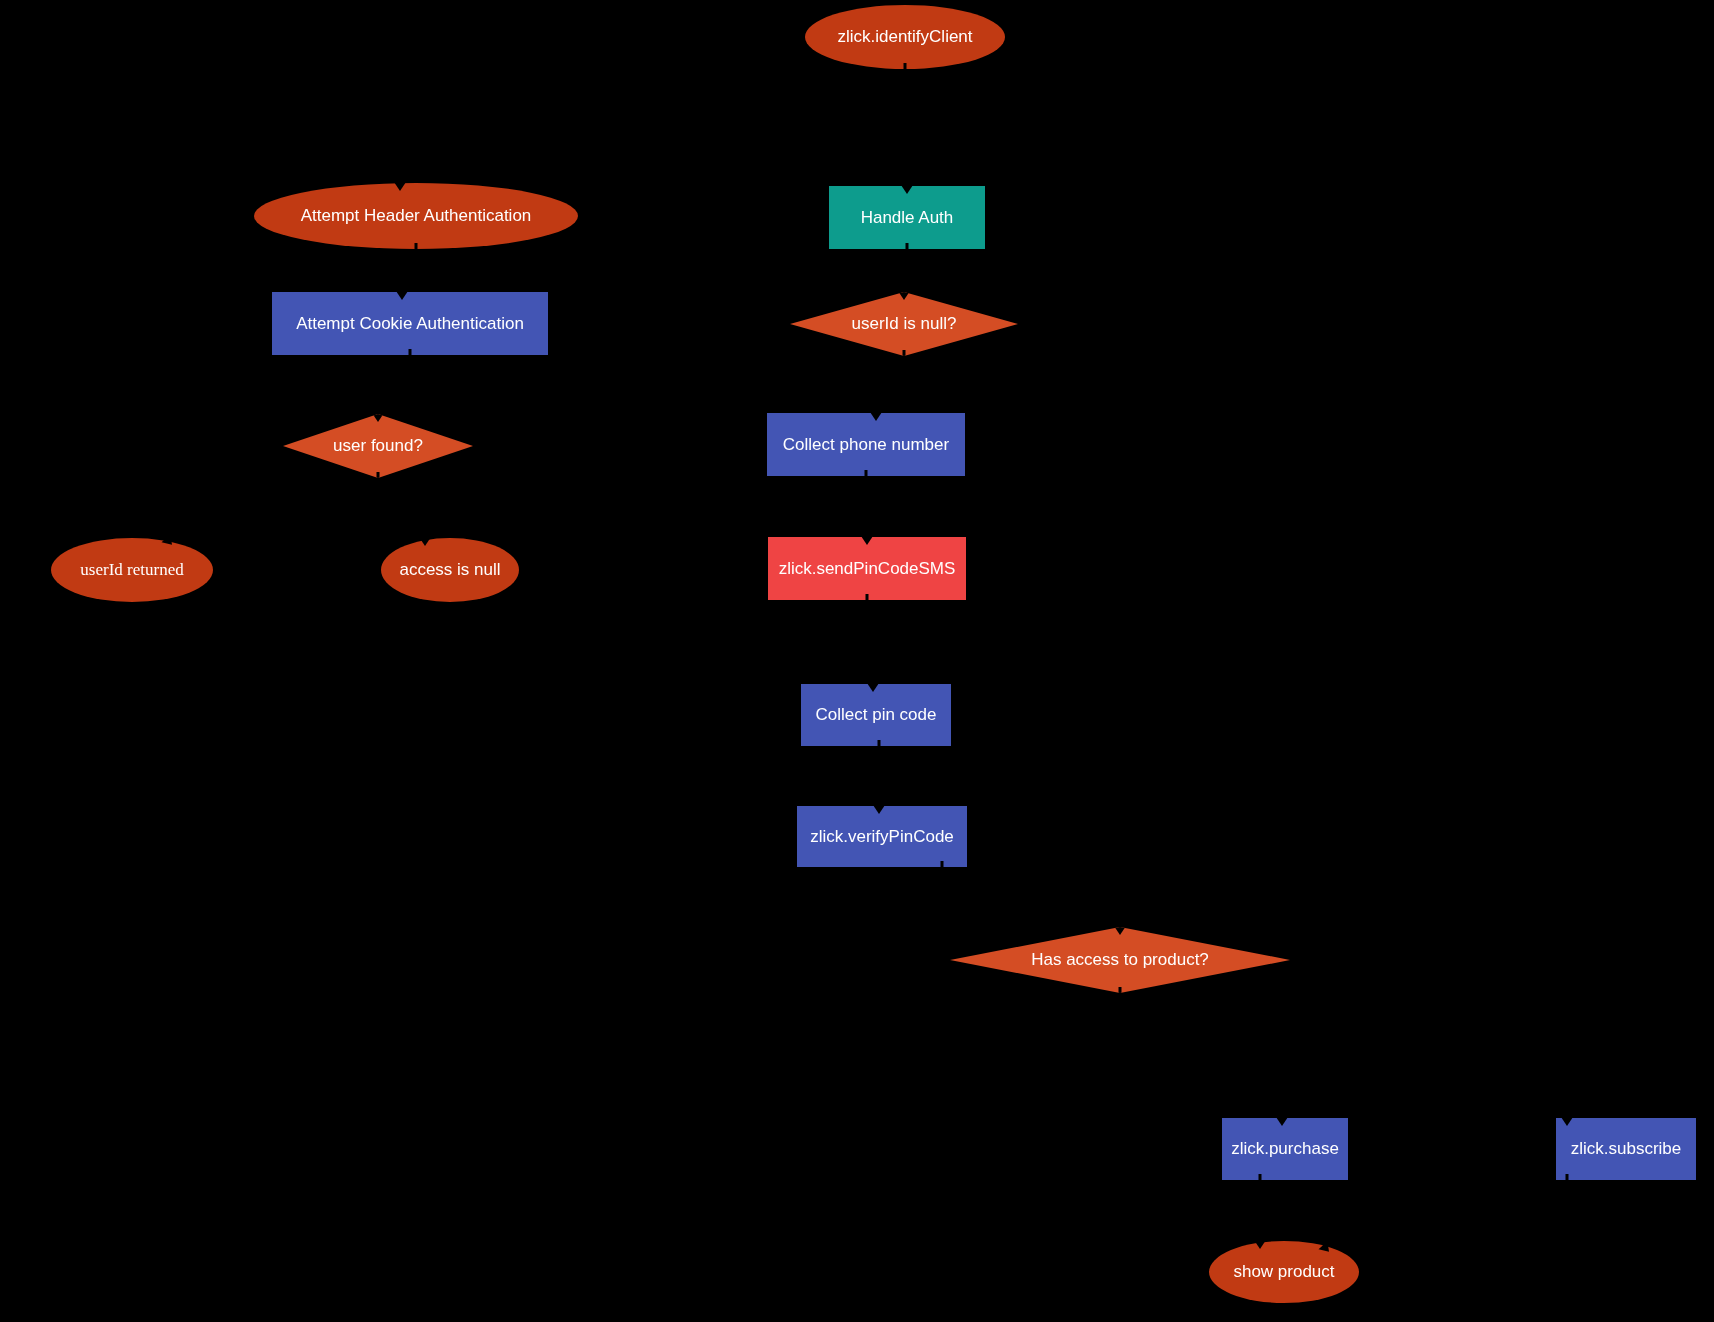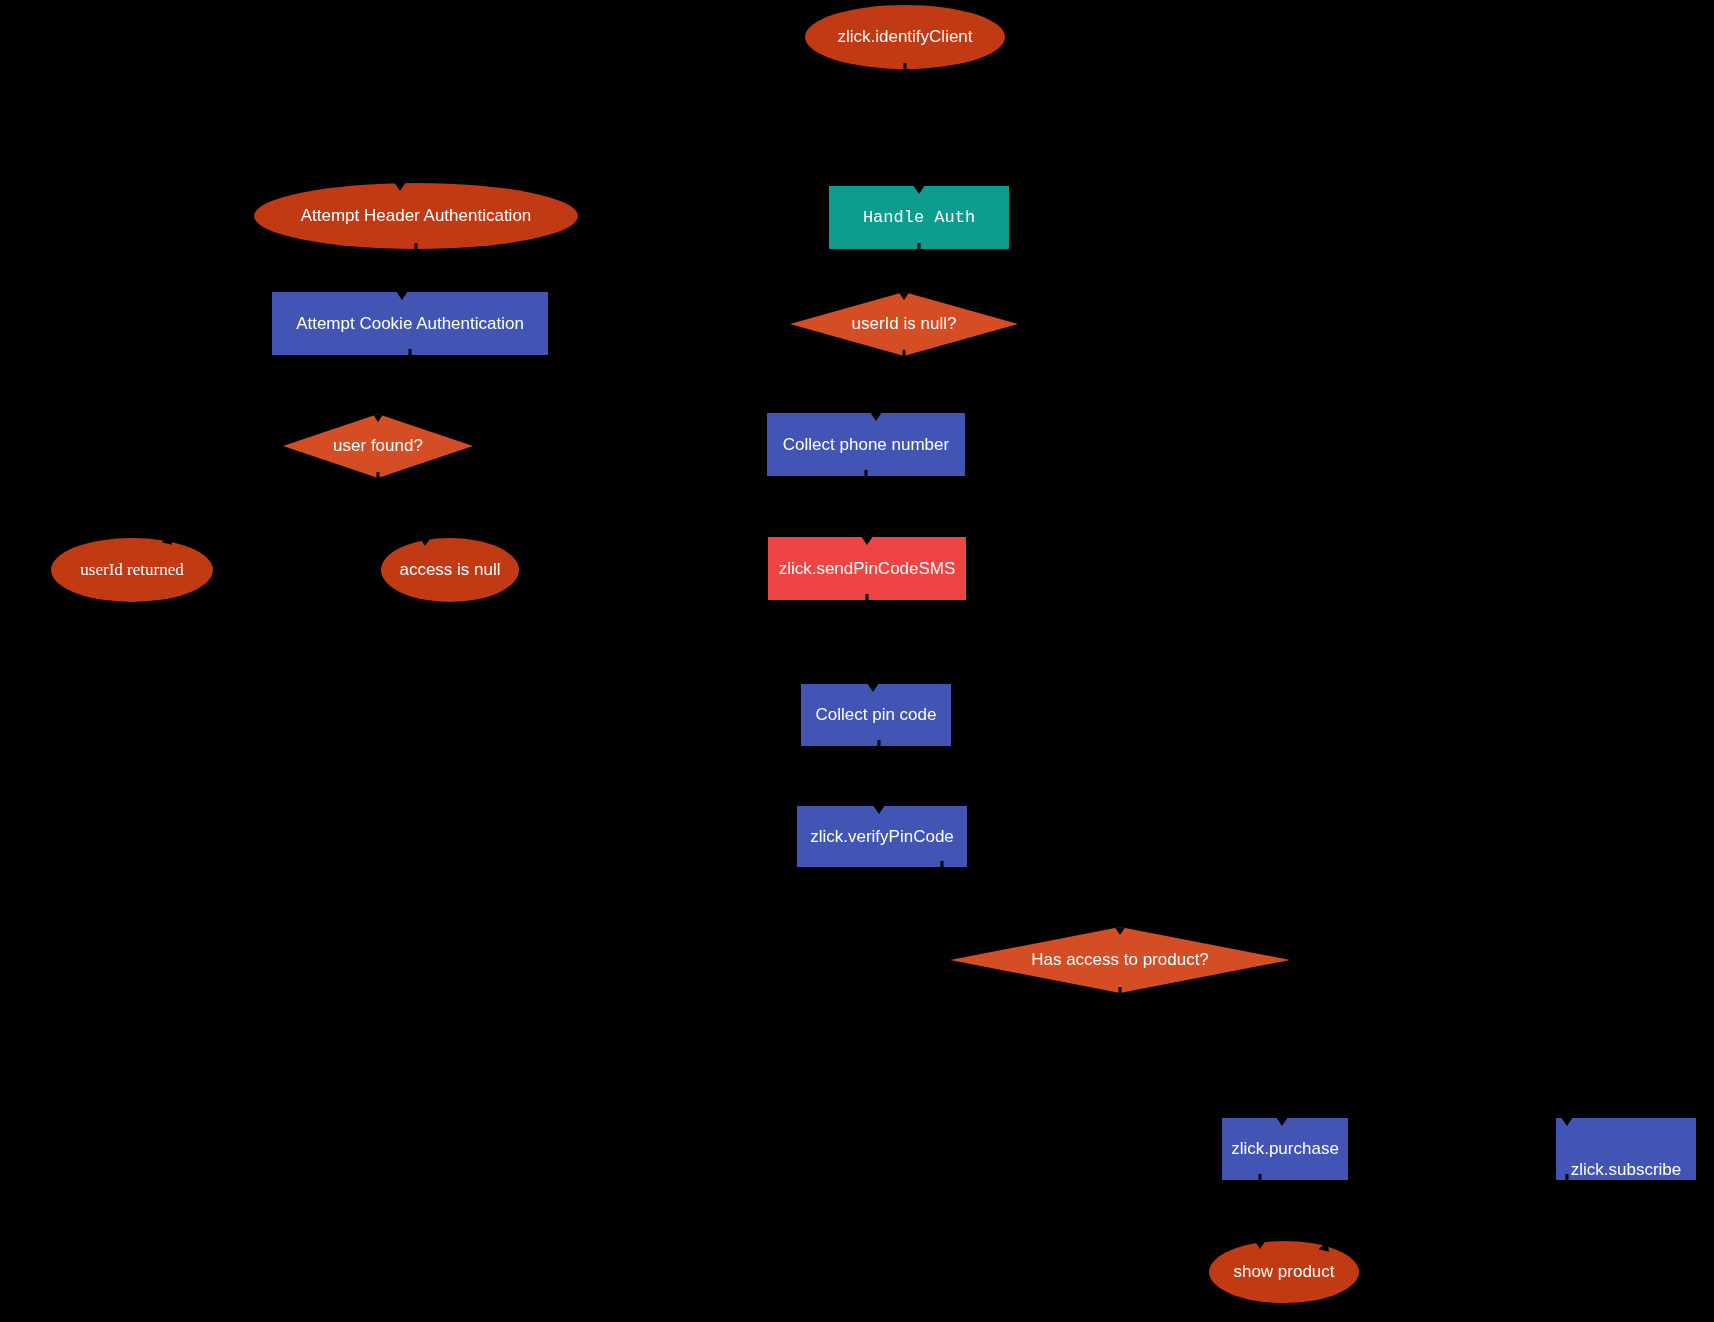--- a/index.html
+++ b/index.html
@@ -16,33 +16,33 @@
   .diamond{clip-path:polygon(50% 0,100% 50%,50% 100%,0 50%);}
   .lbl{position:relative;z-index:2;padding:0 8px;white-space:nowrap;}
   
   .notch{position:absolute;z-index:3;}
   .notch.t{top:-1px;width:0;height:0;border-left:6px solid transparent;border-right:6px solid transparent;border-top:9px solid #000;transform:translateX(-50%);}
   .notch.t.rot{transform:translateX(-50%) rotate(-42deg);}
   .notch.b{bottom:-1px;width:3px;height:7px;background:#000;transform:translateX(-50%);}
   
   .n-identify{left:805px;top:5px;width:200px;height:64px;}
   .n-headerauth{left:254px;top:183px;width:324px;height:66px;}
-  .n-handleauth{left:829px;top:186px;width:180px;height:63px;font-family:Liberation Mono, monospace;}
+  .n-handleauth{left:829px;top:186px;width:156px;height:63px;}
   .n-cookieauth{left:272px;top:292px;width:276px;height:63px;}
   .n-useridnullq{left:790px;top:292px;width:228px;height:64px;}
   .n-userfoundq{left:283px;top:414px;width:190px;height:64px;justify-content:center;}
   .n-collectphone{left:767px;top:413px;width:198px;height:63px;}
   .n-useridreturned{left:51px;top:538px;width:162px;height:64px;}
   .n-useridisnull{left:381px;top:538px;width:138px;height:64px;}
   .n-sendpin{left:768px;top:537px;width:198px;height:63px;}
   .n-collectpin{left:801px;top:684px;width:150px;height:62px;}
   .n-verifypin{left:797px;top:806px;width:170px;height:61px;}
   .n-hasaccess{left:950px;top:927px;width:340px;height:66px;}
   .n-purchase{left:1222px;top:1118px;width:126px;height:62px;}
-  .n-subscribe{left:1556px;top:1118px;width:140px;height:62px;align-items:flex-end;}
+  .n-subscribe{left:1556px;top:1118px;width:140px;height:62px;}
   .n-showproduct{left:1209px;top:1241px;width:150px;height:62px;}
 </style>
 </head>
 <body>
 
 <div class="canvas" style="background-color: rgb(0, 0, 0);">
 
   <div class="node ellipse n-identify" style="background-color: rgb(193, 58, 19);">
     <span class="lbl">zlick.identifyClient</span>
     <span class="notch b" style="left:50%"></span>

